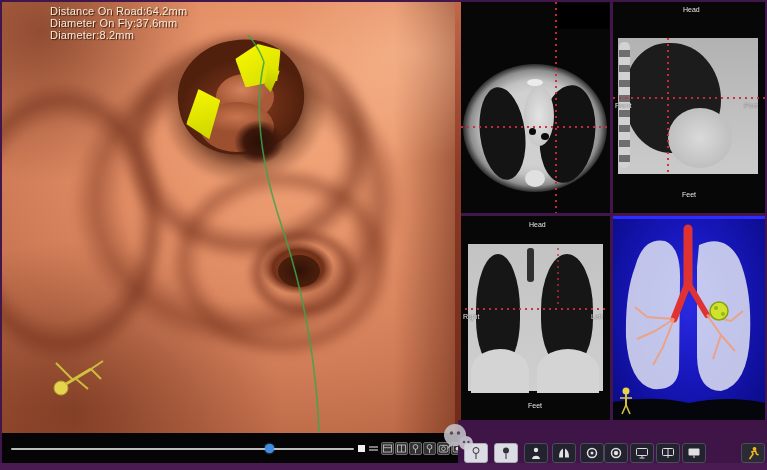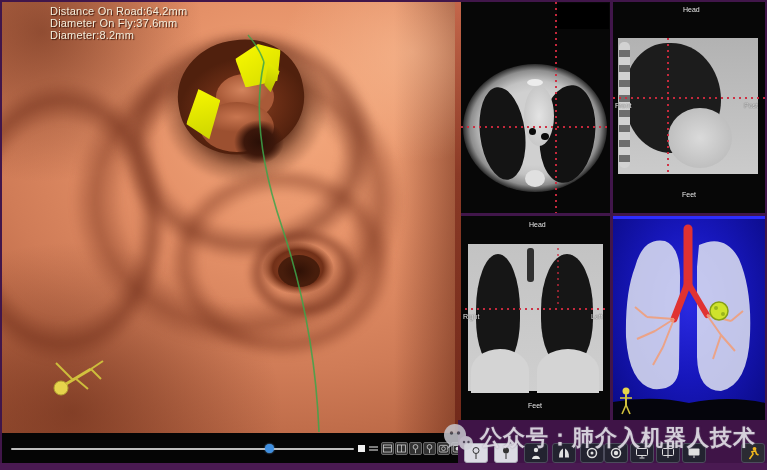--- a/index.html
+++ b/index.html
@@ -309,16 +309,15 @@
   <div class="watermark">
     <svg width="36" height="34" viewBox="0 0 36 34" style="opacity:.85;margin-right:4px;">
       <circle cx="15" cy="14" r="11" fill="#c7c7ce"></circle>
       <circle cx="11.5" cy="12" r="1.7" fill="#55555f"></circle>
       <circle cx="18.5" cy="12" r="1.7" fill="#55555f"></circle>
       <path d="M10,23 L7,28 L13,24 Z" fill="#c7c7ce"></path>
       <circle cx="26" cy="22" r="7" fill="#d2d2d9"></circle>
       <circle cx="24" cy="21" r="1.2" fill="#55555f"></circle>
       <circle cx="28.5" cy="21" r="1.2" fill="#55555f"></circle>
     </svg>
-    <span class="wm-text">公众号：肺介入机器人技术</span>
   </div>
 
 </div>
 
 </body></html>

